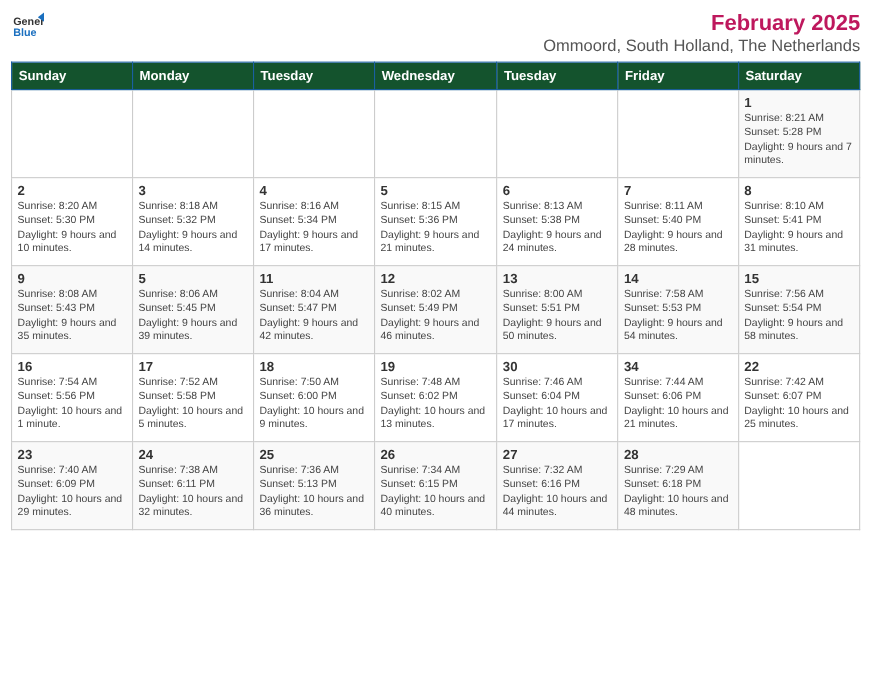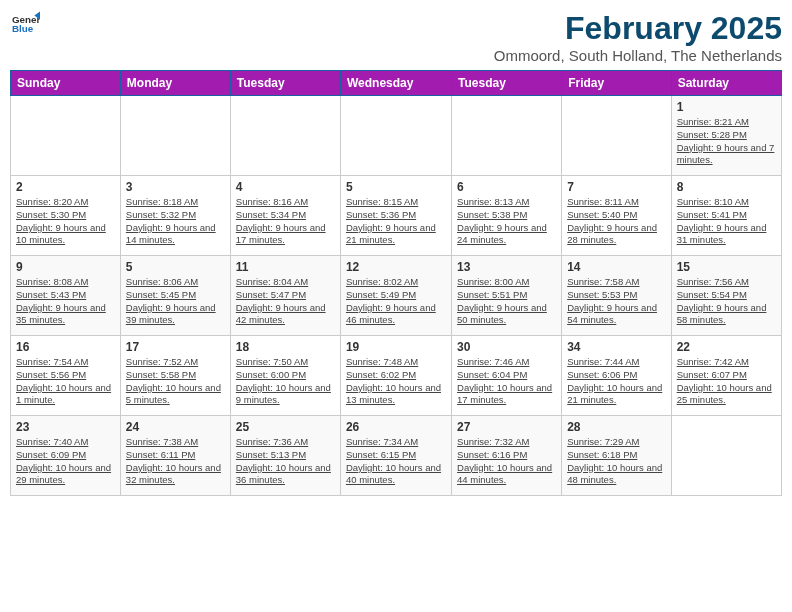--- a/index.html
+++ b/index.html
@@ -6,27 +6,27 @@
     body { font-family: Arial, sans-serif; background: #fff; width: 792px; height: 612px; overflow: hidden; }
     
     .page { width: 792px; height: 612px; background: #fff; padding: 10px; }
     
     .header { display: flex; justify-content: space-between; align-items: flex-start; margin-bottom: 6px; }
     
     .logo { display: flex; align-items: center; }
     .logo-icon { width: 28px; height: 28px; margin-left: 2px; }
     
     .title-block { text-align: right; }
-    .main-title { font-size: 32px; font-weight: bold; color: #0c4a6e; }
+    .main-title { font-size: 20px; font-weight: bold; color: #be185d; }
     .subtitle { font-size: 15px; color: #555; text-align: center; }
     
     .calendar { width: 100%; border-collapse: collapse; }
     
     .calendar thead th {
-      background-color: #a21caf;
+      background-color: #14532d;
       color: #fff;
       font-size: 12px;
       font-weight: bold;
       padding: 5px 6px;
       text-align: left;
       border: 1px solid #1a5fa0;
     }
     
     .calendar tbody td {
       border: 1px solid #ccc;
@@ -48,21 +48,20 @@
       font-weight: bold;
       color: #333;
       display: block;
       margin-bottom: 2px;
     }
     
     .day-info {
       font-size: 9.5px;
       color: #444;
       line-height: 1.35;
-      text-decoration: underline;
     }
     
     .empty-cell { background: #fff !important; }
   </style>
 </head>
 <body>
 
 <div class="page">
   <div class="header">
     <div class="logo">

